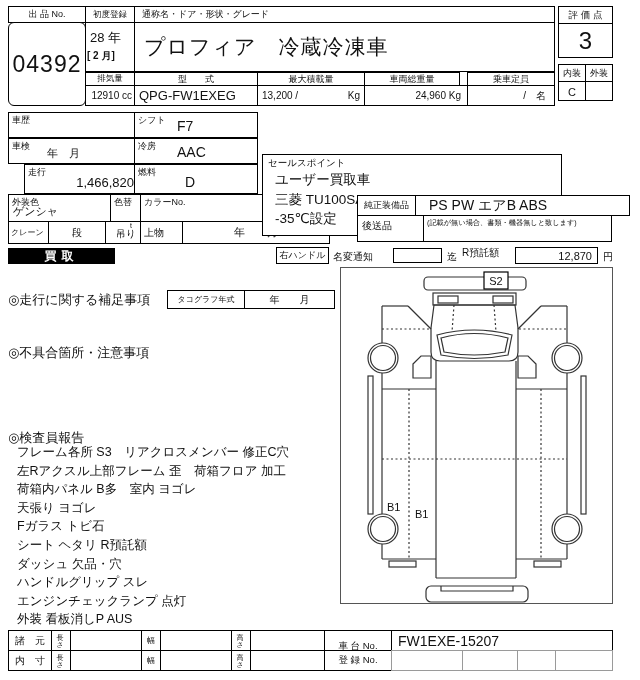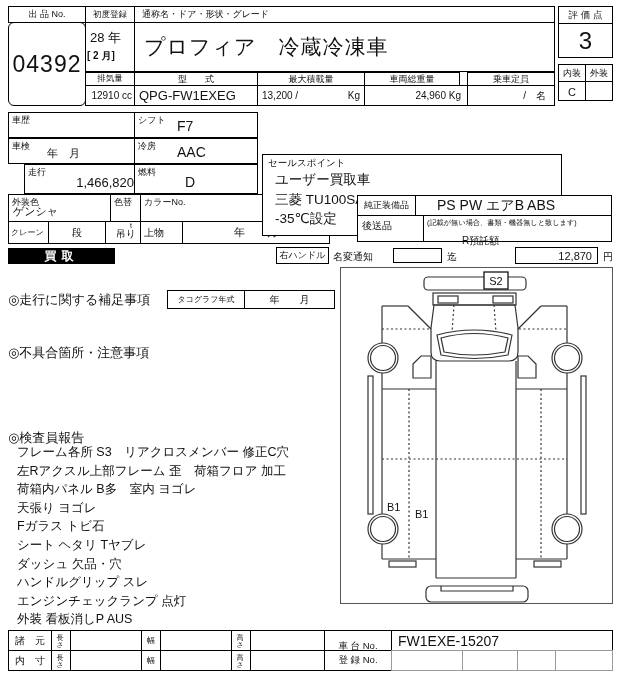--- a/index.html
+++ b/index.html
@@ -112,49 +112,49 @@
 
   <div class="b" style="left:262px;top:112px;width:300px;height:82px;margin-top:42px;">
     <span class="t" style="left:5px;top:2px;font-size:9.5px;">セールスポイント</span>
     <div class="t" style="left:12px;top:15px;">
       <div class="sales-line">ユーザー買取車</div>
       <div class="sales-line">三菱 TU100SAM-CNF</div>
       <div class="sales-line">-35℃設定</div>
     </div>
   </div>
   <div class="b cc" style="left:357px;top:195px;width:59px;height:21px;font-size:9px;">純正装備品</div>
-  <div class="b cl" style="left:415px;top:195px;width:197px;height:21px;font-size:14px;padding-left:21px;white-space:nowrap;">PS PW エアB ABS</div>
+  <div class="b cl" style="left:415px;top:195px;width:215px;height:21px;font-size:14px;padding-left:13px;white-space:nowrap;">PS PW エアB ABS</div>
   <div class="b" style="left:357px;top:215px;width:67px;height:27px;">
     <span class="t" style="left:4px;top:3px;font-size:10px;">後送品</span>
   </div>
   <div class="b" style="left:423px;top:215px;width:189px;height:27px;">
     <span class="t" style="left:3px;top:2px;font-size:7.2px;white-space:nowrap;">(記載が無い場合、書類・機器無しと致します)</span>
   </div>
 
   <div class="t cc" style="left:8px;top:248px;width:107px;height:16px;background:#000;color:#fff;font-size:12px;letter-spacing:5px;font-weight:bold;">買取</div>
   <div class="b cc" style="left:276px;top:247px;width:53px;height:17px;font-size:9px;">右ハンドル</div>
   <span class="t" style="left:333px;top:250px;font-size:10px;">名変通知</span>
   <div class="b" style="left:393px;top:248px;width:49px;height:15px;"></div>
   <span class="t" style="left:447px;top:250px;font-size:10px;">迄</span>
-  <span class="t" style="left:462px;top:234px;font-size:10px;">R預託額</span>
+  <span class="t" style="left:462px;top:246px;font-size:10px;">R預託額</span>
   <div class="b" style="left:515px;top:247px;width:83px;height:17px;font-size:11px;display:flex;align-items:center;justify-content:flex-end;padding-right:5px;">12,870</div>
   <span class="t" style="left:603px;top:250px;font-size:10px;">円</span>
 
   <div class="t" style="left:8px;top:291px;font-size:13px;white-space:nowrap;">◎走行に関する補足事項</div>
   <div class="b cc" style="left:167px;top:290px;width:78px;height:19px;font-size:8px;">タコグラフ年式</div>
   <div class="b cc" style="left:244px;top:290px;width:91px;height:19px;font-size:10px;">年　　月</div>
   <div class="t" style="left:8px;top:344px;font-size:13px;white-space:nowrap;">◎不具合箇所・注意事項</div>
   <div class="t" style="left:8px;top:429px;font-size:13px;white-space:nowrap;">◎検査員報告</div>
   <div class="t" style="left:17px;top:443px;">
     <div class="report-line">フレーム各所 S3　リアクロスメンバー 修正C穴</div>
     <div class="report-line">左Rアクスル上部フレーム 歪　荷箱フロア 加工</div>
     <div class="report-line">荷箱内パネル B多　室内 ヨゴレ</div>
     <div class="report-line">天張り ヨゴレ</div>
     <div class="report-line">Fガラス トビ石</div>
-    <div class="report-line">シート ヘタリ Tヤブレ</div>
+    <div class="report-line">シート ヘタリ R預託額</div>
     <div class="report-line">ダッシュ 欠品・穴</div>
     <div class="report-line">ハンドルグリップ スレ</div>
     <div class="report-line">エンジンチェックランプ 点灯</div>
     <div class="report-line">外装 看板消しP AUS</div>
   </div>
 
   <div class="t" style="left:340px;top:267px;width:273px;height:337px;border:1px solid #555;background:#fff;">
     <svg width="271" height="335" viewBox="0 0 271 335">
       <g fill="none" stroke="#333" stroke-width="1.2">
 

